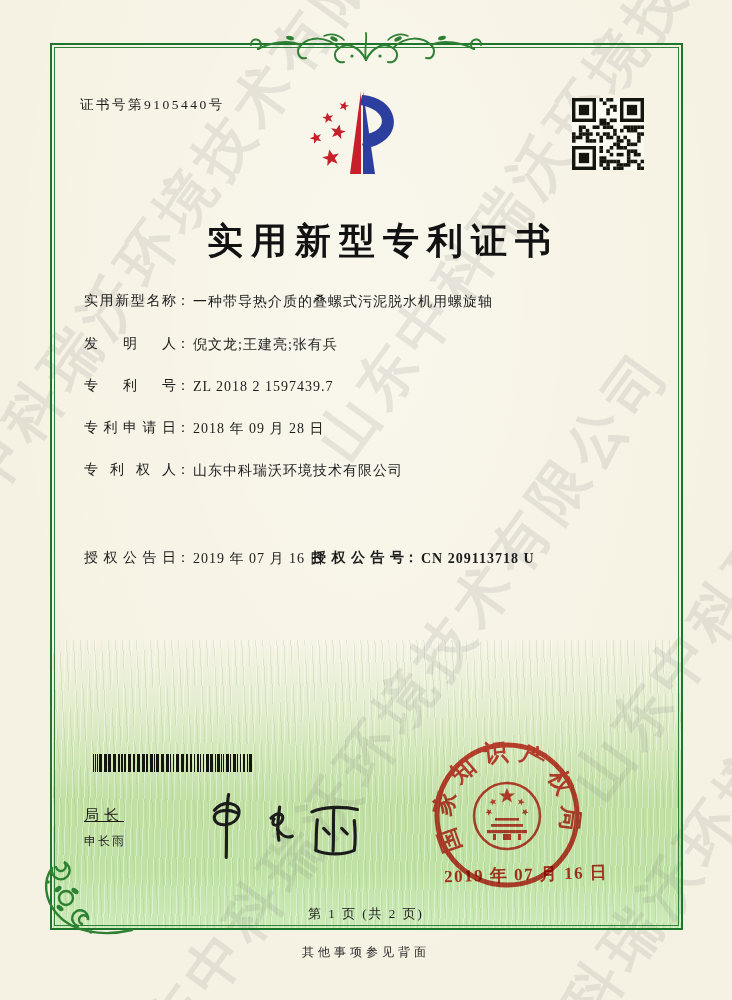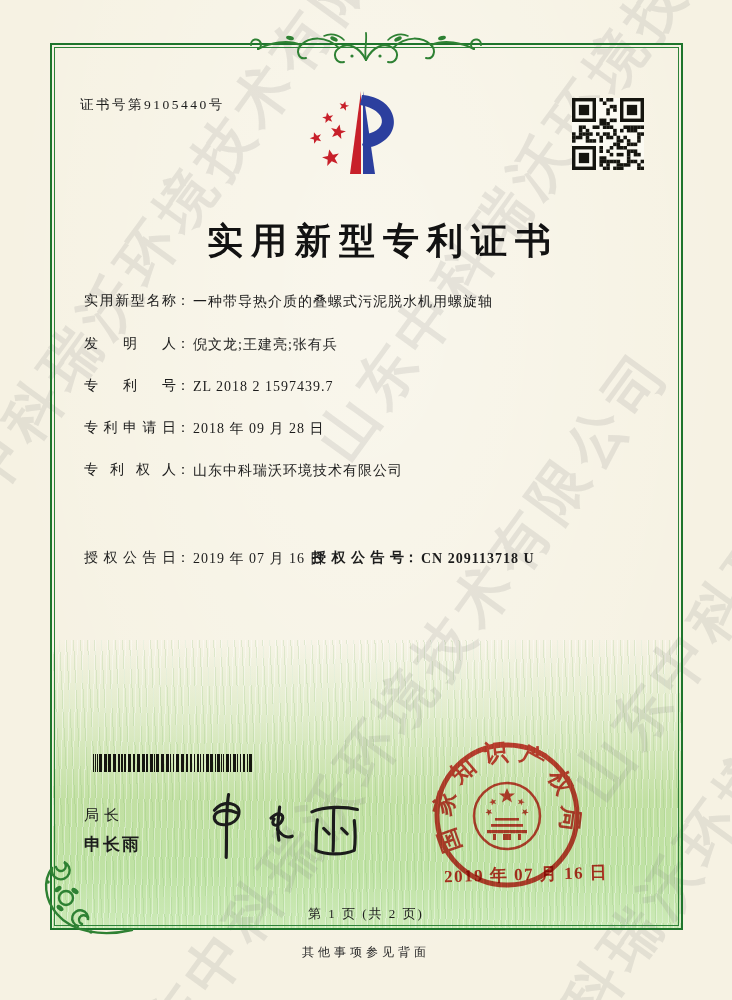--- a/index.html
+++ b/index.html
@@ -62,23 +62,23 @@
   .r-grant{top:549px;}
   .pair{position:absolute;top:0;left:0;white-space:nowrap;}
   .pair.p2{left:228px;font-weight:bold;}
   
   .body-text{position:absolute;left:80px;top:578px;width:562px;z-index:2;}
   .body-text p{margin:0;text-indent:2em;font-size:14px;line-height:20.6px;
     letter-spacing:.8px;text-align:justify;color:#191919;}
   
   .barcode{position:absolute;left:93px;top:754px;z-index:2;}
   .director-label{position:absolute;left:84px;top:806px;z-index:2;
-    font-size:15px;letter-spacing:5px;font-weight:500;}
+    font-size:15px;letter-spacing:5px;font-weight:500;text-decoration:underline;}
   .director-name{position:absolute;left:84px;top:833px;z-index:2;
-    font-size:17px;letter-spacing:2px;font-weight:700;}
+    font-size:12px;letter-spacing:2px;font-weight:400;}
   .signature{position:absolute;left:205px;top:782px;z-index:2;}
   .seal{position:absolute;left:432px;top:740px;z-index:3;mix-blend-mode:multiply;}
   .seal-date{position:absolute;left:444px;top:863px;z-index:4;
     color:#d5342b;font-size:17px;font-weight:700;letter-spacing:1.5px;
     transform:rotate(-1.5deg);mix-blend-mode:multiply;}
   .page-num{position:absolute;left:0;top:905px;width:100%;text-align:center;
     z-index:2;font-size:13px;letter-spacing:2px;color:#1d1d1d;}
   .footer-note{position:absolute;left:0;top:944px;width:100%;text-align:center;
     z-index:2;font-size:12px;letter-spacing:4px;color:#2a2a2a;}
 </style>

